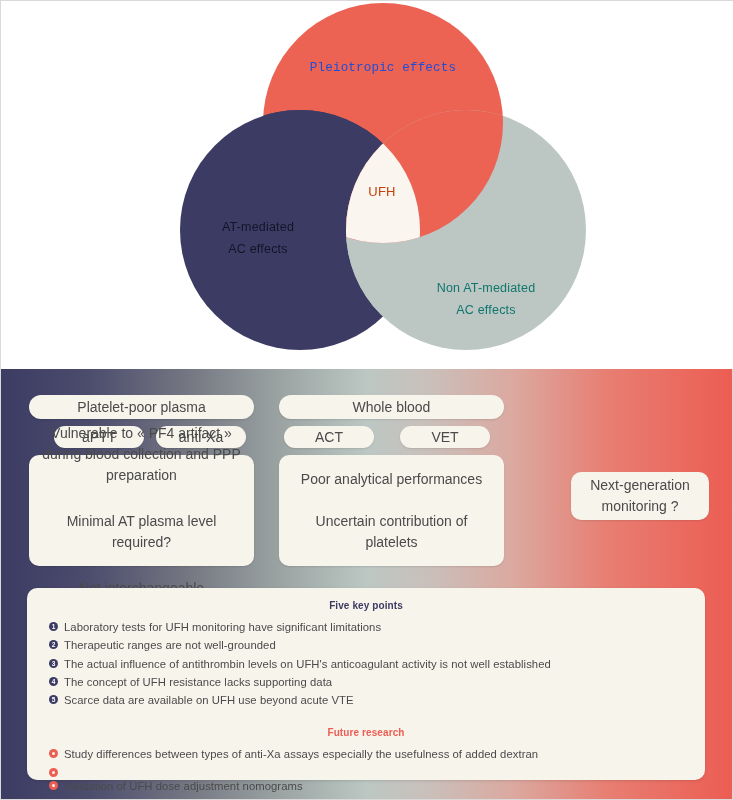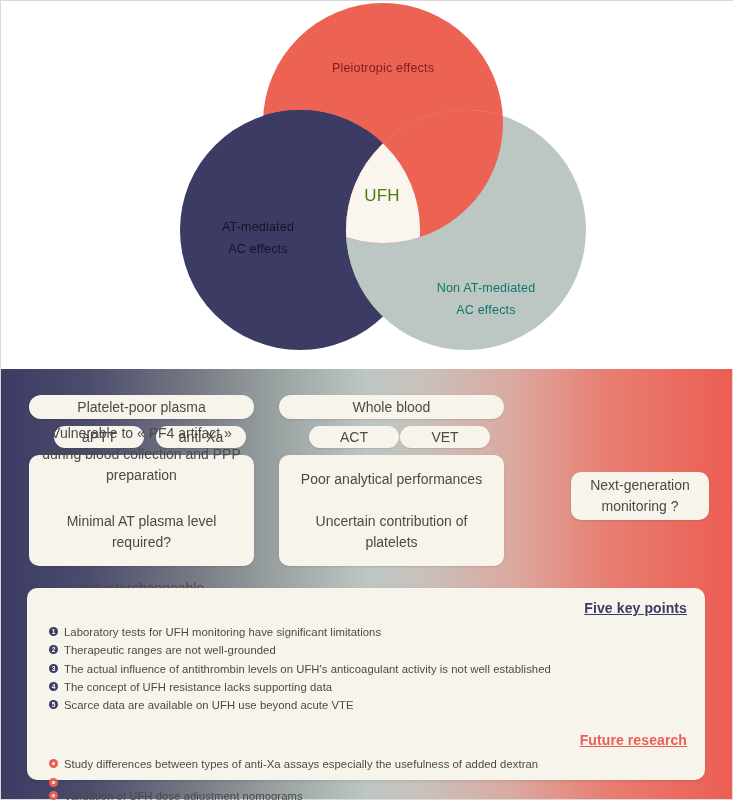--- a/index.html
+++ b/index.html
@@ -23,24 +23,24 @@
   }
   #venn-svg { position:absolute; left:0; top:0; }
   .venn-label {
     position:absolute;
     text-align:center;
     font-size:12.5px;
     letter-spacing:.2px;
     line-height:1.75;
     pointer-events:none;
   }
-  #label-pleiotropic { left:292px; top:57px; width:180px; color:#7f1d1d; }
+  #label-pleiotropic { left:292px; top:57px; width:180px; color:#1d4ed8;font-family:Liberation Mono, monospace; }
   #label-at          { left:182px; top:216px; width:150px; color:#0f172a; }
   #label-nonat       { left:400px; top:277px; width:170px; color:#0f766e; }
-  #label-ufh         { left:336px; top:180px; width:90px;  color:#4d7c0f; font-size:17px; }
+  #label-ufh         { left:336px; top:180px; width:90px;  color:#c2410c; font-size:13px; }
 
   
   #panel {
     position:absolute; left:0; top:368px; width:731px; height:430px;
     background:linear-gradient(90deg,
       #3c3b63 0%,
       #4c4c6d 12%,
       #767883 26%,
       #9aa3a2 38%,
       #bcc7c3 50%,
@@ -68,44 +68,43 @@
   #card-ppp      { left:28px;  top:26px;  width:225px; height:24px; }
   #card-aptt     { left:53px;  top:57px;  width:90px;  height:22px; }
   #card-antixa   { left:155px; top:57px;  width:90px;  height:22px; }
   #card-plasma-notes { left:28px; top:86px; width:225px; height:111px;
                        flex-direction:column; justify-content:center; gap:12px; padding:8px 7px; }
   #card-plasma-notes p { line-height:1.5; margin:0; }
   #card-plasma-notes p + p { margin-top:13px; }
 
   
   #card-wb       { left:278px; top:26px;  width:225px; height:24px; }
-  #card-act      { left:308px; top:57px;  width:90px;  height:22px; }
+  #card-act      { left:283px; top:57px;  width:90px;  height:22px; }
   #card-vet      { left:399px; top:57px;  width:90px;  height:22px; }
   #card-wb-notes { left:278px; top:86px;  width:225px; height:111px;
                    flex-direction:column; justify-content:center; padding:8px 7px; }
   #card-wb-notes p { line-height:1.5; margin:8px; }
   #card-wb-notes p + p { margin-top:13px; }
 
   
   #card-nextgen  { left:570px; top:103px; width:138px; height:48px;
                    flex-direction:column; line-height:1.5; }
 
   
   #keypanel {
     position:absolute; left:26px; top:219px; width:678px; height:192px;
     background:#f7f4ec;
     border-radius:10px;
     padding:12px 18px 10px 18px;
     box-shadow:0 1px 3px rgba(0,0,0,.12);
   }
   .section-title {
-    text-align:right;
-    font-size:14px;
+    text-align:center;
+    font-size:10px;
     font-weight:bold;
-    text-decoration:underline;
     letter-spacing:.1px;
   }
   #title-five { color:#3c3b63; margin-bottom:7px; }
   #title-future { color:#ec5d53; margin:18px 0 7px 0; }
 
   ul.points { list-style:none; }
   ul.points li {
     display:flex;
     align-items:flex-start;
     font-size:11.3px;

